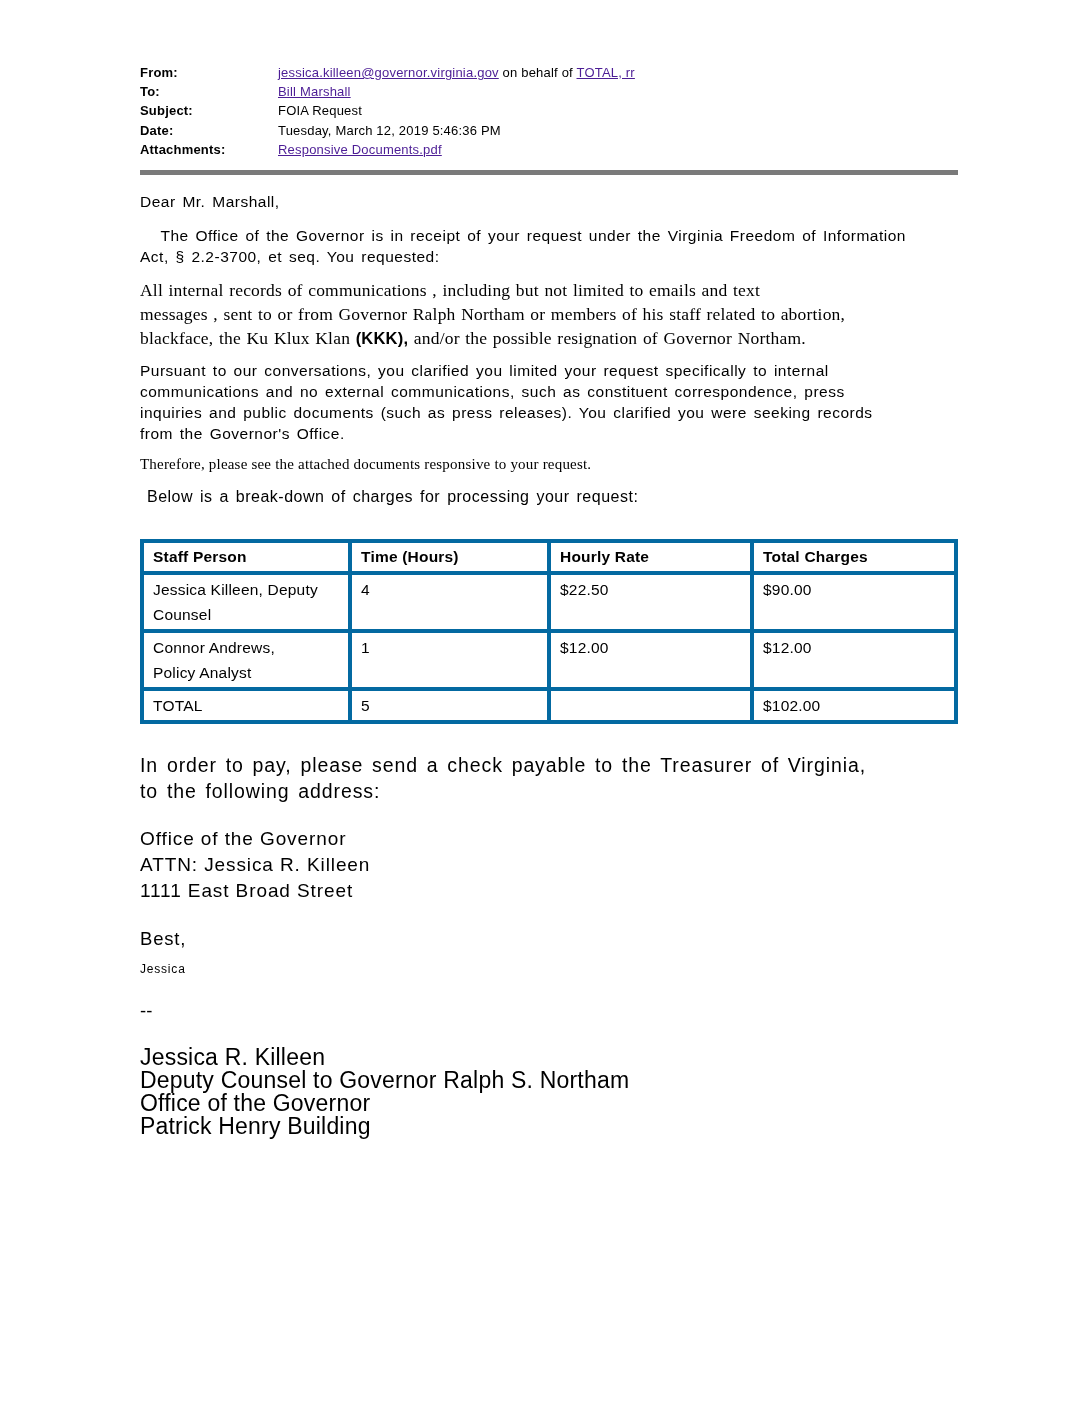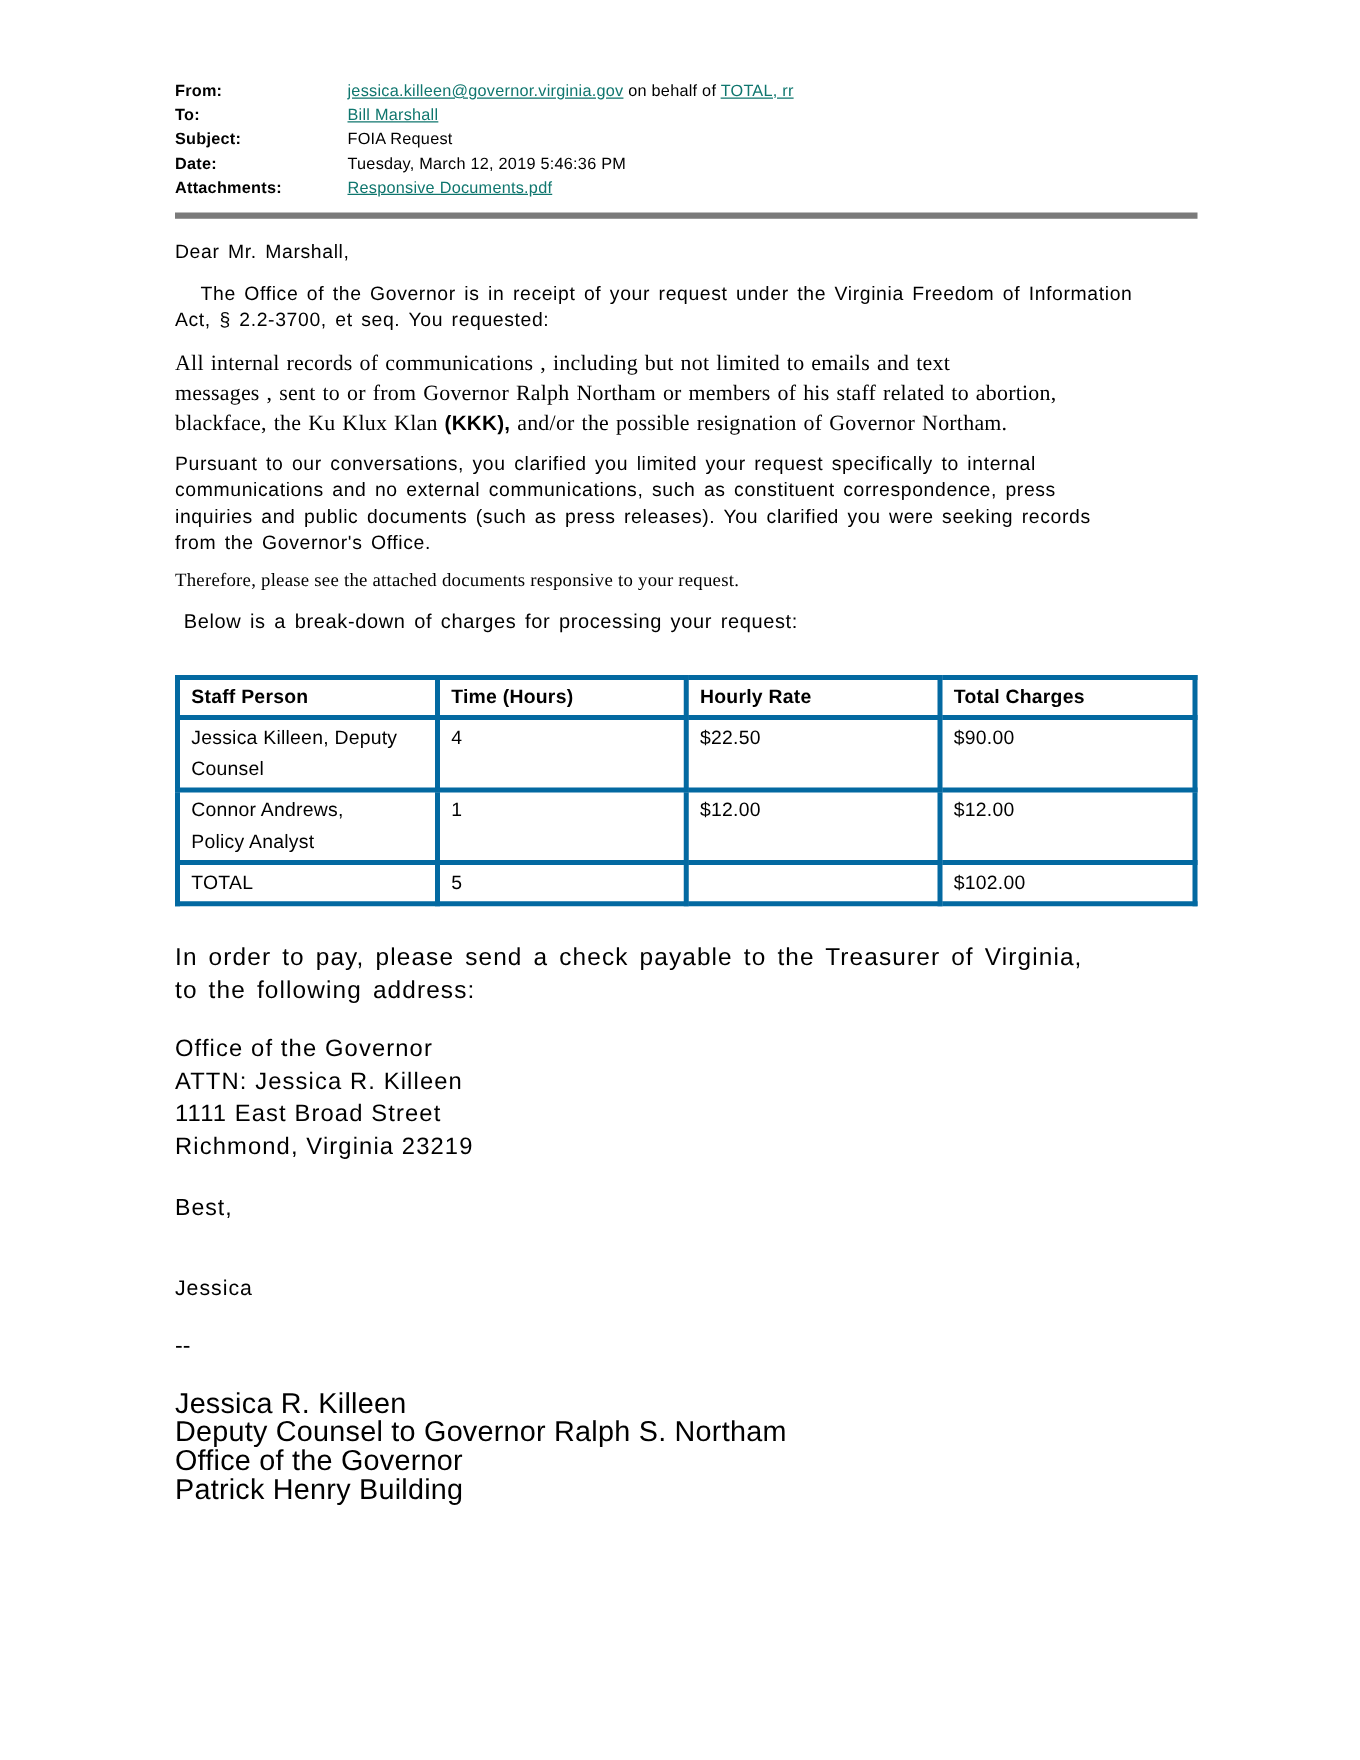--- a/index.html
+++ b/index.html
@@ -14,21 +14,21 @@
   .page {
     width: 1088px; height: 1408px;
     padding: 63px 0 0 140px;
   }
   .content { width: 816px; }
 
   
   .hdr-row { display: flex; font-size: 13px; line-height: 19.2px; letter-spacing: 0.2px; }
   .hdr-label { width: 138px; flex: none; font-weight: bold; }
   .hdr-value { white-space: pre-wrap; }
-  a.link { color: #0f766e; text-decoration: underline; cursor: pointer; }
+  a.link { color: #4c1d95; text-decoration: underline; cursor: pointer; }
 
   .divider { width: 818px; height: 5px; background: #7a7a7a; margin-top: 11px; }
 
   
   p { margin: 0; }
   .p-sans {
     font-size: 15.5px; line-height: 21.5px;
     letter-spacing: 0.5px; word-spacing: 2px;
     white-space: pre-wrap;
   }
@@ -76,21 +76,21 @@
     margin-top: 28px;
     font-size: 19.5px; line-height: 26px;
     letter-spacing: 0.9px; word-spacing: 2.5px;
     white-space: pre-wrap;
   }
   .address { margin-top: 22px; }
   .address-line { font-size: 19px; line-height: 26px; letter-spacing: 0.9px; }
 
   
   .valediction  { margin-top: 24px; font-size: 18.5px; letter-spacing: 0.8px; }
-  .closing-name { margin-top: 44px; font-size: 17px; letter-spacing: 0.8px; }
+  .closing-name { margin-top: 12px; font-size: 12px; letter-spacing: 0.8px; }
   .sig-separator{ margin-top: 24px; font-size: 18.5px; }
   .signature    { margin-top: 24px; }
   .signature-line { font-size: 23px; line-height: 23px; letter-spacing: 0.2px; }
 </style>
 </head>
 <body>
 
 <div class="page">
   <div class="content">
 
@@ -177,21 +177,20 @@
       </tbody>
     </table>
 
     <p class="payment-instruction">In order to pay, please send a check payable to the Treasurer of Virginia,
 to the following address:</p>
 
     <div class="address">
       <div class="address-line">Office of the Governor</div>
       <div class="address-line">ATTN: Jessica R. Killeen</div>
       <div class="address-line">1111 East Broad Street</div>
-      <div class="address-line">Richmond, Virginia 23219</div>
     </div>
 
     <p class="valediction">Best,</p>
     <p class="closing-name">Jessica</p>
     <p class="sig-separator">--</p>
 
     <div class="signature">
       <div class="signature-line">Jessica R. Killeen</div>
       <div class="signature-line">Deputy Counsel to Governor Ralph S. Northam</div>
       <div class="signature-line">Office of the Governor</div>

